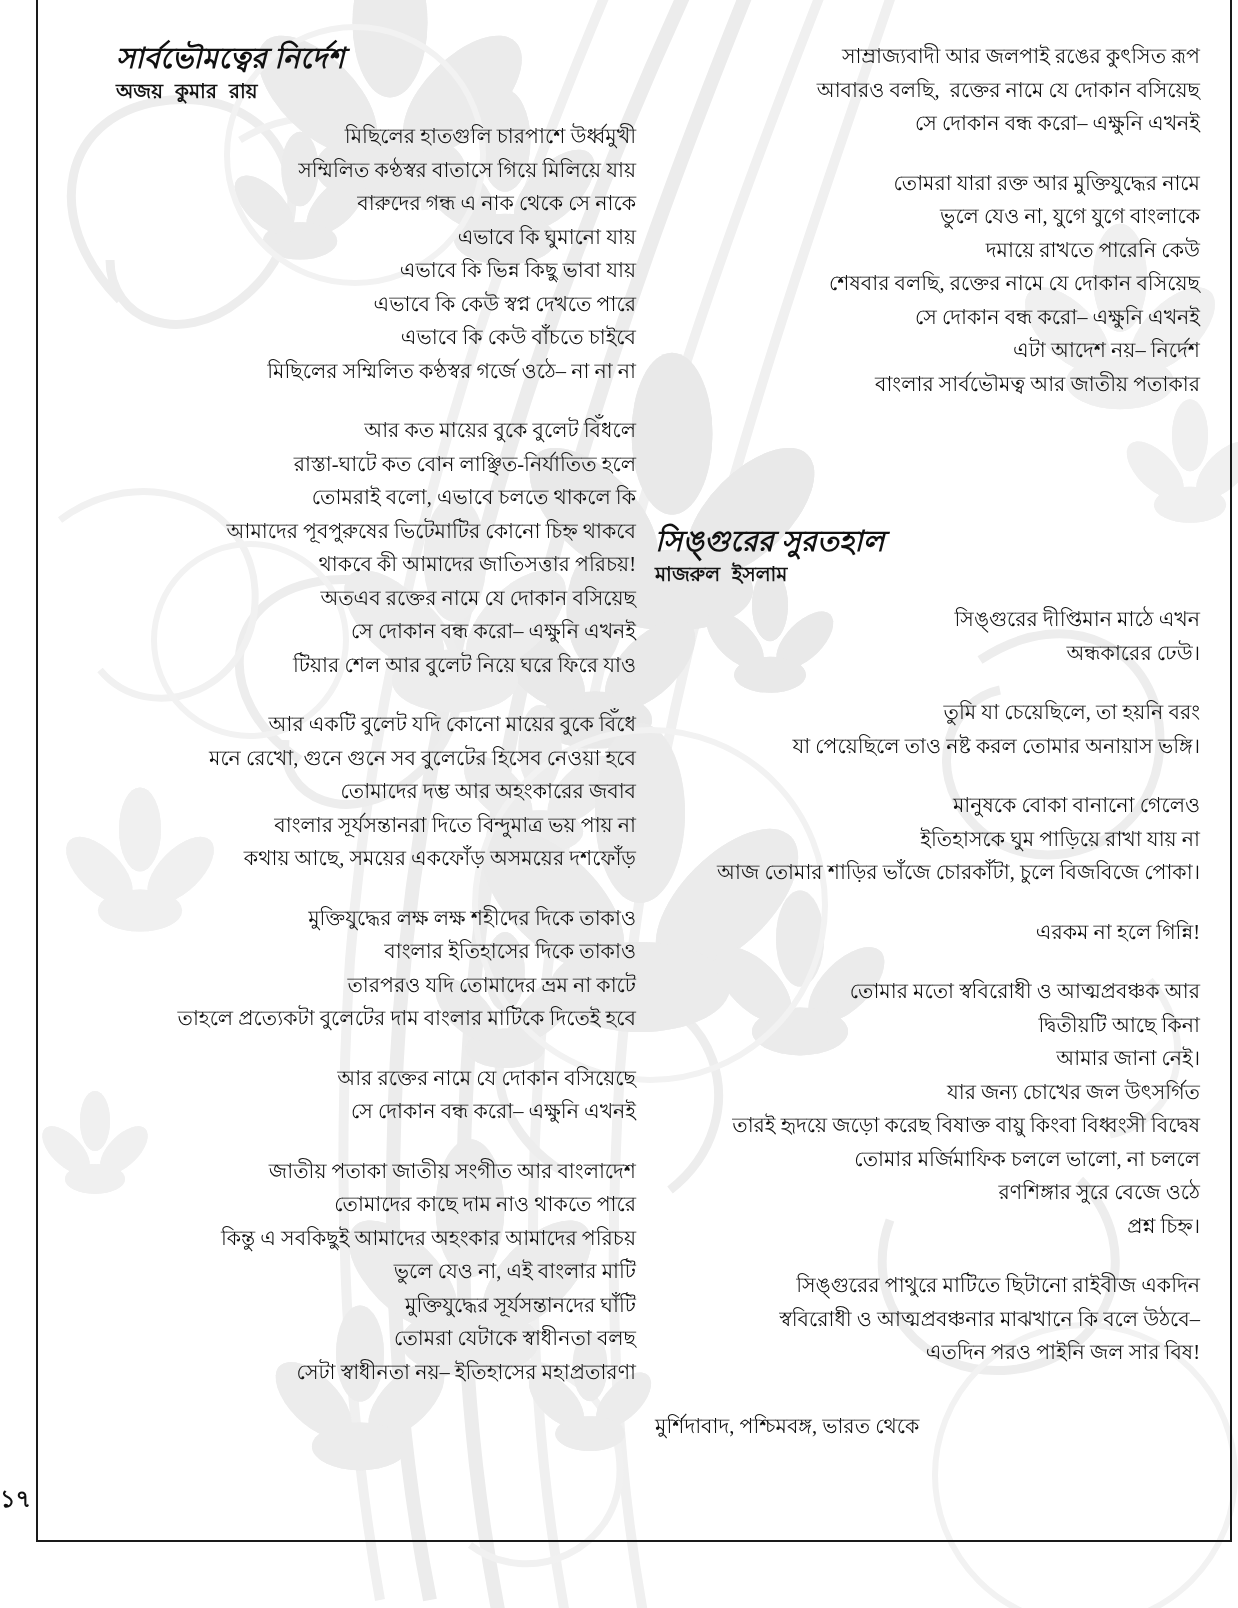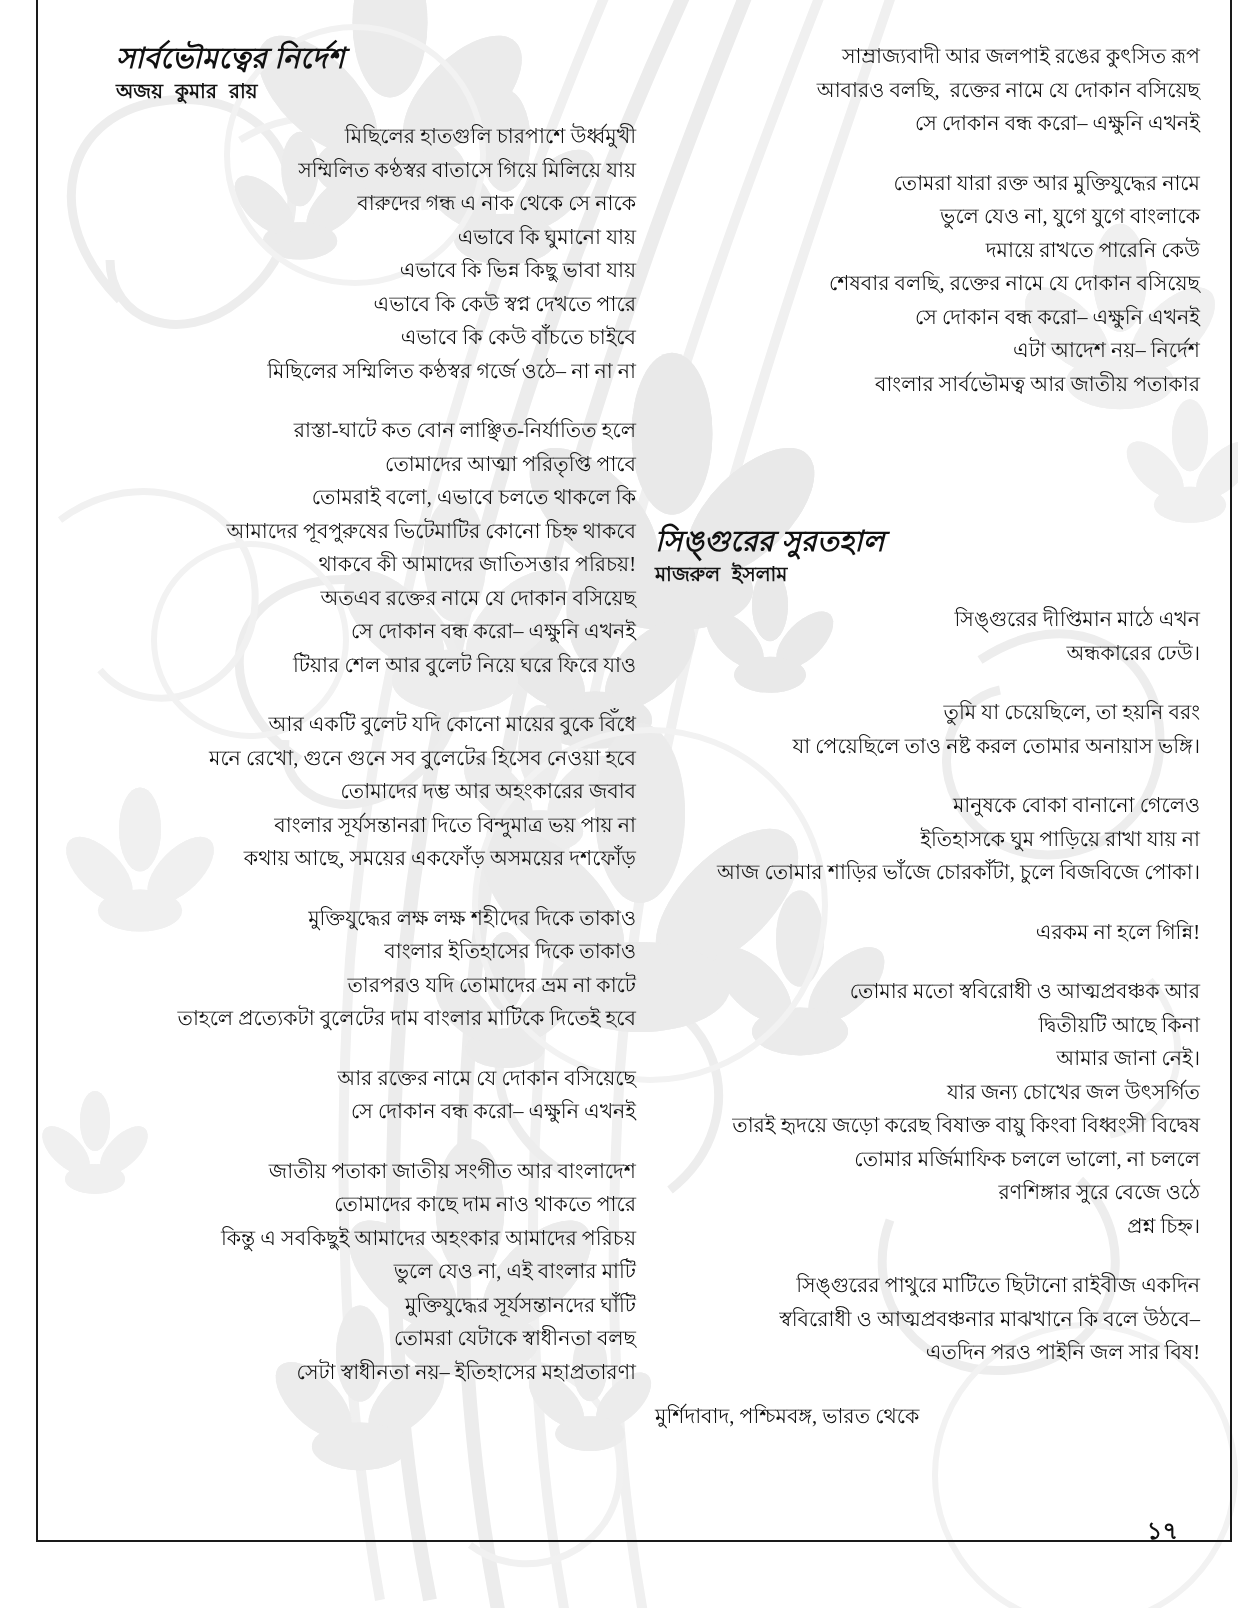--- a/index.html
+++ b/index.html
@@ -86,36 +86,35 @@
     line-height: 33.5px;
     color: #131313;
     white-space: pre-wrap;
     margin: 0;
   }
 
   .place-line {
     font-size: 20.5px;
     line-height: 33.5px;
     color: #131313;
-    margin: 30px 0 0 0;
+    margin: 40px 0 0 0;
   }
 
   .poem-gap { height: 96px; }
 
   .page-number {
     position: absolute;
     left: 0;
     top: 1480px;
     width: 1178px;
-    text-align: right;
+    text-align: left;
     font-size: 24px;
     font-weight: bold;
     color: #111111;
     z-index: 4;
-    margin-top: 32px;
   }
 </style>
 </head>
 <body>
 
 <div class="page">
 
   <svg class="watermark" viewBox="0 0 1238 1608" preserveAspectRatio="none" aria-hidden="true">
     <defs>
       <g id="petalFlower">
@@ -207,22 +206,22 @@
         <p class="line">সম্মিলিত কণ্ঠস্বর বাতাসে গিয়ে মিলিয়ে যায়</p>
         <p class="line">বারুদের গন্ধ এ নাক থেকে সে নাকে</p>
         <p class="line">এভাবে কি ঘুমানো যায়</p>
         <p class="line">এভাবে কি ভিন্ন কিছু ভাবা যায়</p>
         <p class="line">এভাবে কি কেউ স্বপ্ন দেখতে পারে</p>
         <p class="line">এভাবে কি কেউ বাঁচতে চাইবে</p>
         <p class="line">মিছিলের সম্মিলিত কণ্ঠস্বর গর্জে ওঠে– না না না</p>
       </div>
 
       <div class="stanza">
+        <p class="line">আর কত মায়ের বুকে বুলেট বিঁধলে</p>
         <p class="line">রাস্তা-ঘাটে কত বোন লাঞ্ছিত-নির্যাতিত হলে</p>
-        <p class="line">তোমাদের আত্মা পরিতৃপ্তি পাবে</p>
         <p class="line">তোমরাই বলো, এভাবে চলতে থাকলে কি</p>
         <p class="line">আমাদের পূবপুরুষের ভিটেমাটির কোনো চিহ্ন থাকবে</p>
         <p class="line">থাকবে কী আমাদের জাতিসত্তার পরিচয়!</p>
         <p class="line">অতএব রক্তের নামে যে দোকান বসিয়েছ</p>
         <p class="line">সে দোকান বন্ধ করো– এক্ষুনি এখনই</p>
         <p class="line">টিয়ার শেল আর বুলেট নিয়ে ঘরে ফিরে যাও</p>
       </div>
 
       <div class="stanza">
         <p class="line">আর একটি বুলেট যদি কোনো মায়ের বুকে বিঁধে</p>

